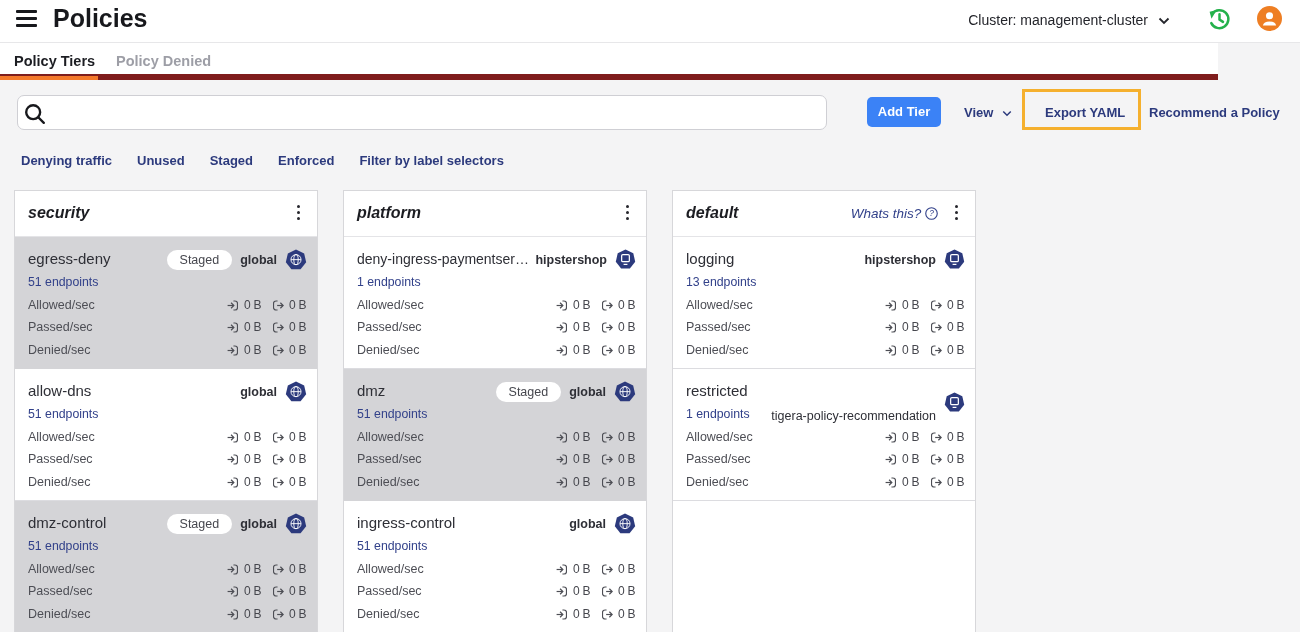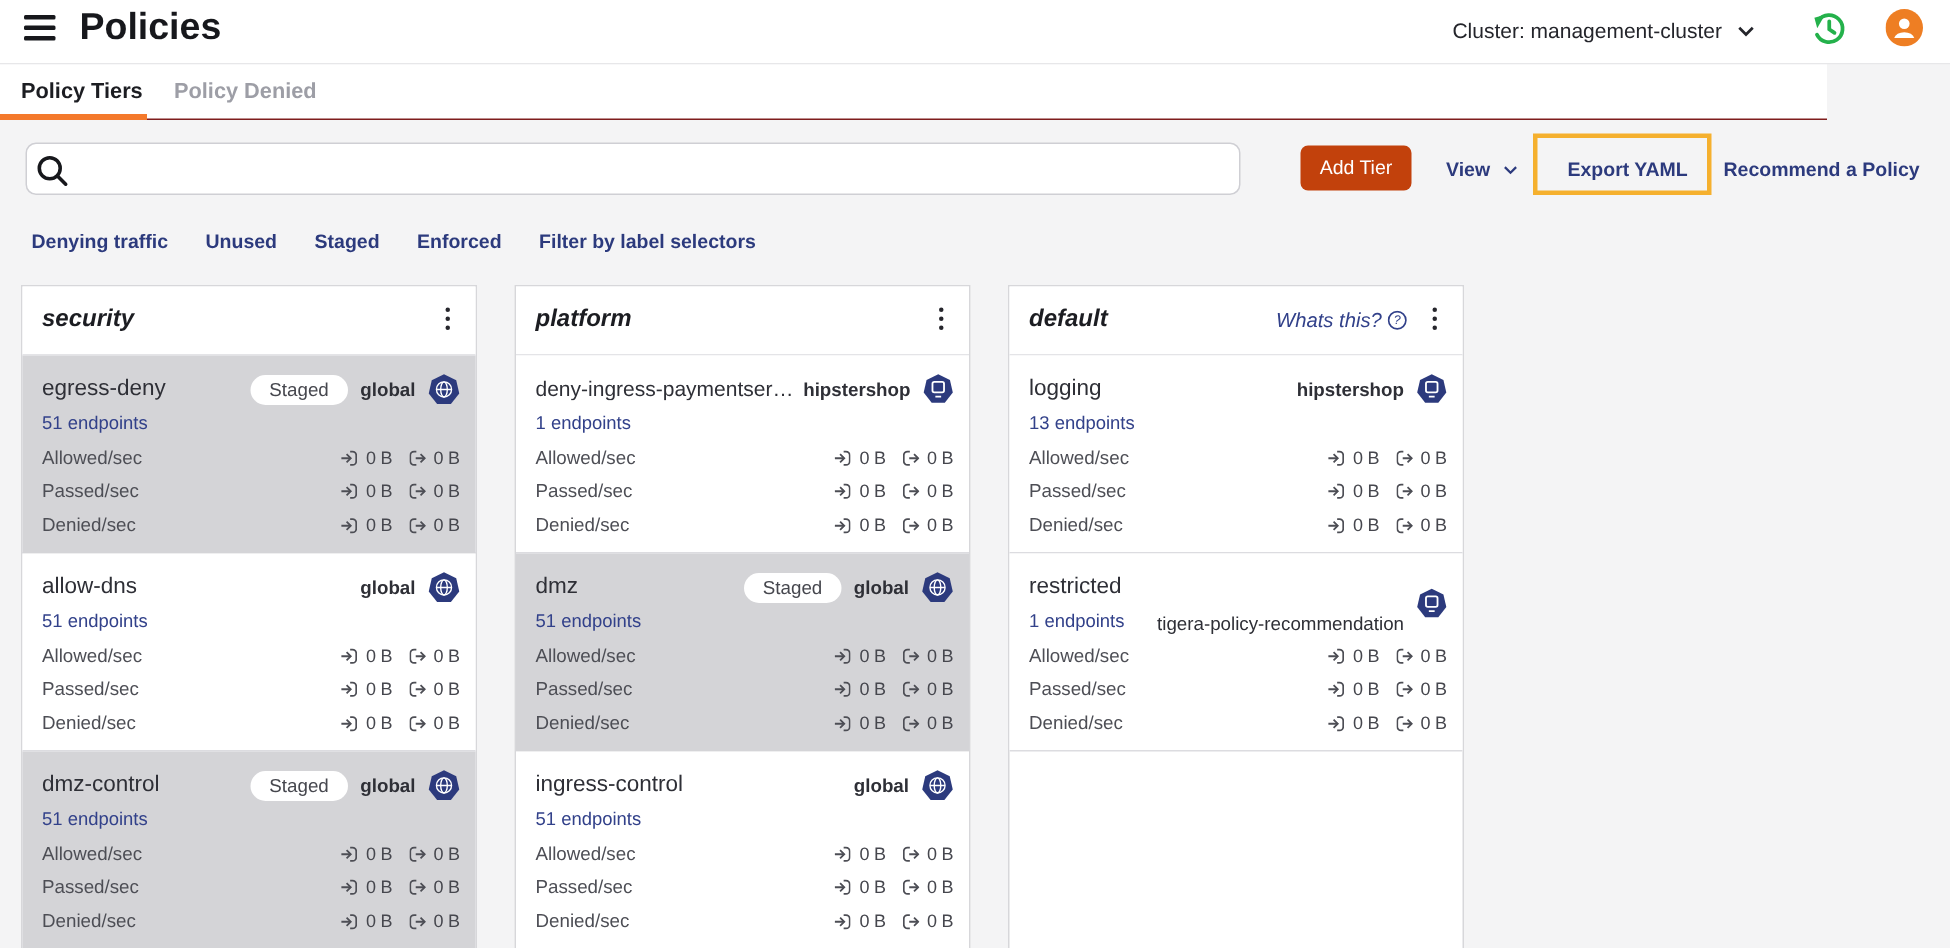--- a/index.html
+++ b/index.html
@@ -5,28 +5,28 @@
 * { margin:0; padding:0; box-sizing:border-box; }
 html,body { width:1300px; height:632px; overflow:hidden; font-family:"Liberation Sans", sans-serif; background:#f4f4f5; }
 .topbar { position:absolute; left:0; top:0; width:1300px; height:43px; background:#fff; border-bottom:1px solid #e7e7e9; }
 .burger { position:absolute; left:16px; top:10px; width:21px; height:17px; }
 .burger div { height:3px; background:#17181c; border-radius:1px; margin-bottom:3.9px; }
 .title { position:absolute; left:53px; top:4px; font-size:25px; font-weight:bold; color:#17181c; letter-spacing:0px; }
 .cluster { position:absolute; right:130px; top:12px; font-size:14px; color:#24252b; }
 .caret { display:inline-block; margin-left:10px; }
 .histicon { position:absolute; right:68px; top:6px; }
 .avatar { position:absolute; right:18px; top:6px; }
-.tabs { position:absolute; left:0; top:43px; width:1218px; height:37px; background:#fff; border-bottom:1px solid #7f1d1d; }
+.tabs { position:absolute; left:0; top:43px; width:1218px; height:37px; background:#fff; border-bottom:6px solid #7f1d1d; }
 .tab1 { position:absolute; left:14px; top:10px; font-size:14.5px; font-weight:bold; color:#1c1d22; }
 .tab2 { position:absolute; left:116px; top:10px; font-size:14.5px; font-weight:bold; color:#9d9ea6; }
 .tabbar { position:absolute; left:0; top:33px; width:98px; height:4px; background:#f4792b; }
 .search { position:absolute; left:17px; top:95px; width:810px; height:35px; background:#fff; border:1px solid #cfcfd4; border-radius:7px; }
 .search svg { position:absolute; left:6px; top:7px; }
 .search .ph { position:absolute; left:35px; top:9px; font-size:14.5px; color:#a9aab1; }
-.addtier { position:absolute; left:867px; top:97px; width:74px; height:30px; background:#c2410c; color:#fff; border-radius:5px; font-size:13px; font-weight:normal; text-align:center; line-height:30px; }
+.addtier { position:absolute; left:867px; top:97px; width:74px; height:30px; background:#3b82f6; color:#fff; border-radius:5px; font-size:13px; font-weight:bold; text-align:center; line-height:30px; }
 .viewbtn { position:absolute; left:964px; top:105px; font-size:13px; font-weight:bold; color:#2c3a7d; }
 .exportbox { position:absolute; left:1022px; top:89px; width:119px; height:41px; border:3px solid #f5b02e; }
 .exportbtn { position:absolute; left:1045px; top:105px; font-size:13px; font-weight:bold; color:#2c3a7d; }
 .recommend { position:absolute; left:1149px; top:105px; font-size:13px; font-weight:bold; color:#2c3a7d; }
 .filters { position:absolute; left:21px; top:153px; font-size:13px; font-weight:bold; color:#2c3a7d; }
 .filters span { margin-right:25px; }
 .cols { position:absolute; left:14px; top:190px; display:flex; gap:25px; }
 .tiercol { width:304px; background:#fff; border:1px solid #d7d7da; height:460px; }
 .tierhead { position:relative; height:46px; background:#fff; border-bottom:1px solid #e4e4e7;font-style:italic; }
 .tiername { position:absolute; left:13px; top:13px; font-size:16px; font-weight:bold; color:#1c1d22; }

